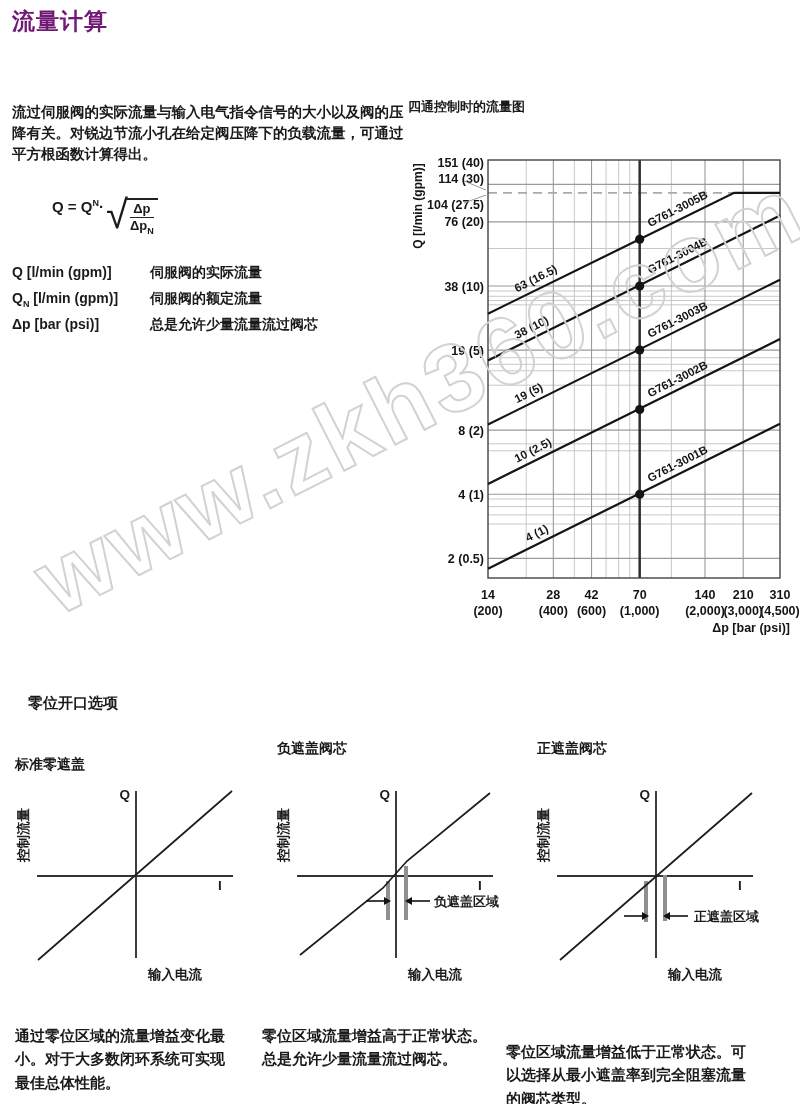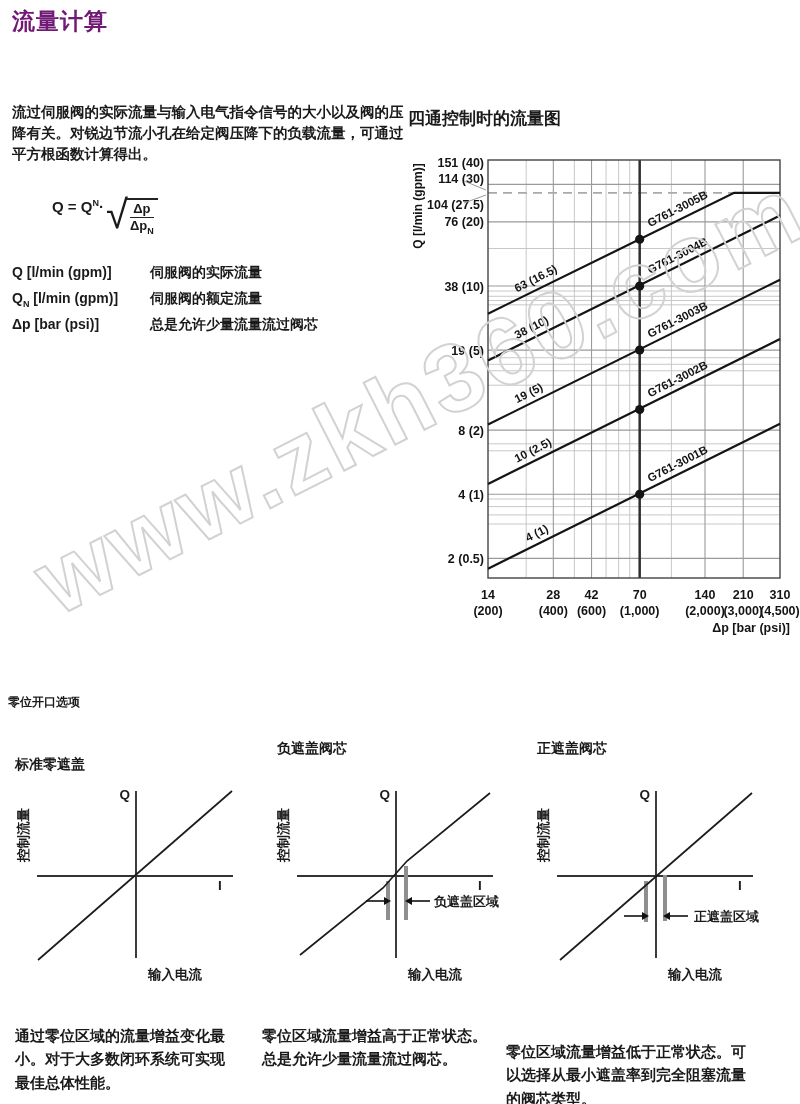--- a/index.html
+++ b/index.html
@@ -10,22 +10,22 @@
   #intro{left:12px;top:102px;width:400px;font-size:14.5px;font-weight:600;line-height:1.45;}
   #formula{left:12px;top:198px;font-size:15px;font-weight:600;display:flex;align-items:flex-start;margin-left:40px;}
   #formula .rad{font-size:40px;font-weight:400;line-height:.8;margin:0 -2px 0 2px;}
   #formula .frac{display:inline-flex;flex-direction:column;text-align:center;font-size:13px;
                  border-top:2px solid #222;padding:1px 4px 0 4px;}
   #formula .num{border-bottom:1.2px solid #222;padding:0 2px 1px 2px;}
   #formula sub,.defs sub{font-size:9px;}
   #defs{left:12px;top:260px;width:400px;font-size:14px;font-weight:600;}
   .def-row{display:flex;height:26px;align-items:center;}
   .def-term{width:138px;}
-  #chart-title{left:408px;top:107px;font-size:17px;font-weight:bold;}
-  #section-title{left:8px;top:694px;font-size:12px;font-weight:bold;}
+  #chart-title{left:408px;top:98px;font-size:13px;font-weight:bold;}
+  #section-title{left:28px;top:694px;font-size:15px;font-weight:bold;}
   .graph-title{top:740px;font-size:14px;font-weight:600;}
   #gt0{left:15px;margin-top:16px;} #gt1{left:277px;} #gt2{left:537px;}
   .note{top:1024px;font-size:15px;font-weight:600;line-height:1.55;}
   #note0{left:15px;width:222px;} #note1{left:262px;width:228px;} #note2{left:506px;width:240px;margin-top:16px;}
   #watermark{left:-60px;top:340px;width:960px;text-align:center;
              transform:rotate(-27deg);transform-origin:50% 50%;
              font-size:96px;font-weight:bold;letter-spacing:4px;
              color:transparent;-webkit-text-stroke:2px #d2d2d2;pointer-events:none;z-index:6;}
   svg text{font-family:"Liberation Sans","DejaVu Sans",sans-serif;}
 </style>

